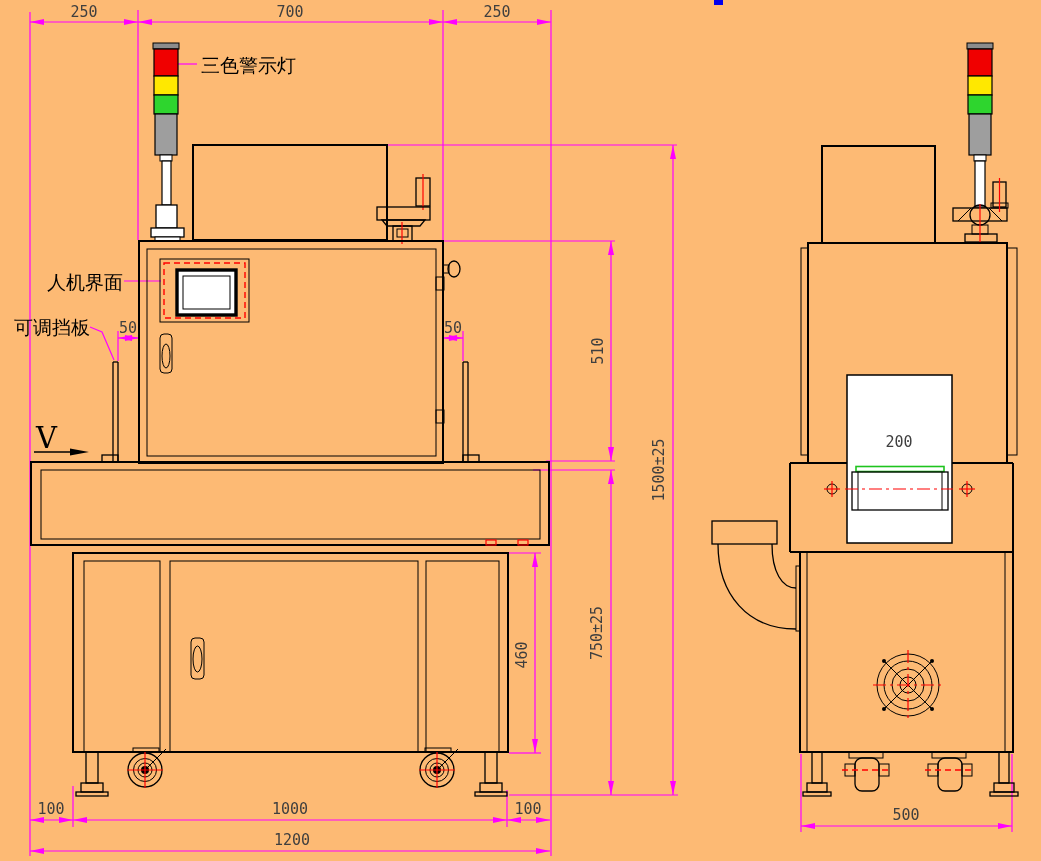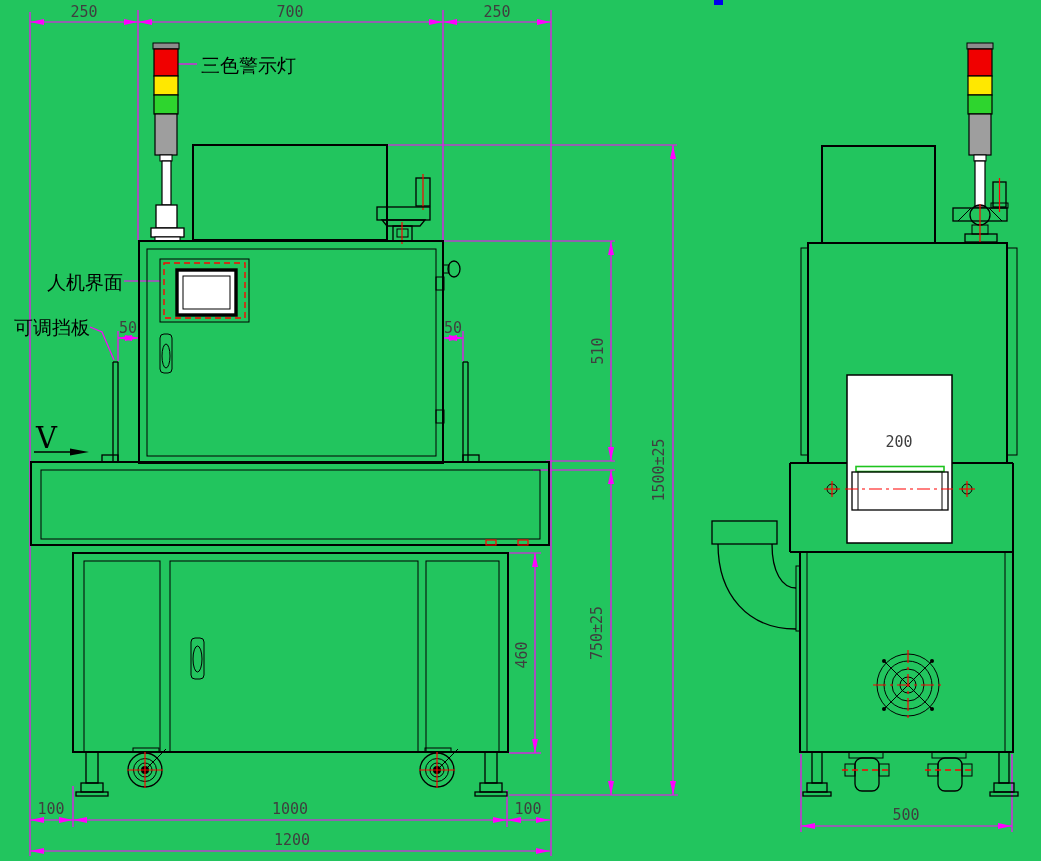--- a/index.html
+++ b/index.html
@@ -1,20 +1,20 @@
 <!DOCTYPE html>
 <html style="--dim: #ff00ff; --ink: #000000; --red: #ff0000;"><head>
 <meta charset="utf-8">
 <style>
   :root{
     --dim:#ff00ff; --ink:#000000; --red:#ff0000; --txt:#3f3f3f;
     --lred:#f00000; --lyel:#ffe randomly800; --lgrn:#2ed52e; --lgray:#9e9e9e;
   }
   html,body{margin:0;padding:0;background:#ffffff;}
-  .stage{position:relative;width:1041px;height:861px;background:#22c55e;overflow:hidden;}
+  .stage{position:relative;width:1041px;height:861px;background:#fdba74;overflow:hidden;}
   svg{position:absolute;left:0;top:0;}
   .blk{stroke:var(--ink);fill:none;stroke-width:1.3;}
   .blk2{stroke:var(--ink);fill:none;stroke-width:2;}
   .blkthin{stroke:var(--ink);fill:none;stroke-width:1;}
   .mg{stroke:var(--dim);fill:none;stroke-width:1.2;}
   .rd{stroke:var(--red);fill:none;stroke-width:1.2;}
   .rddash{stroke:var(--red);fill:none;stroke-width:1.4;stroke-dasharray:6 4;}
   .rdcl{stroke:var(--red);fill:none;stroke-width:1.2;stroke-dasharray:13 4 3 4;}
   .grn{stroke:#1ec41e;fill:none;stroke-width:1.6;}
   .dimtxt{font-family:"DejaVu Sans Mono","Liberation Mono",monospace;font-size:15px;fill:var(--txt);}

